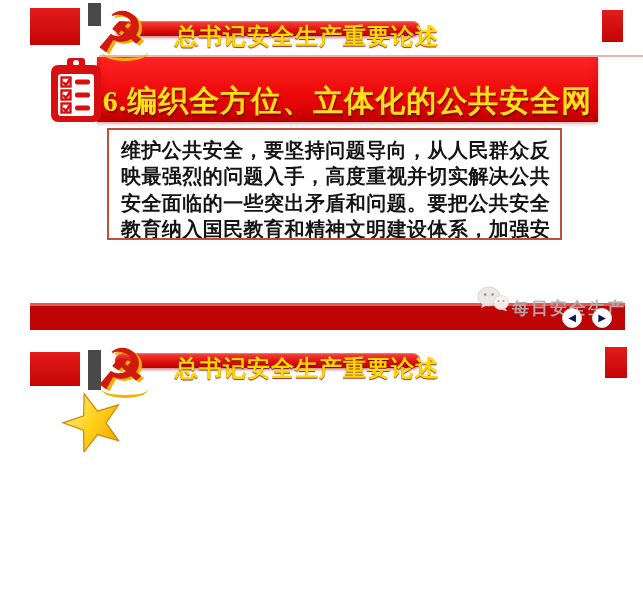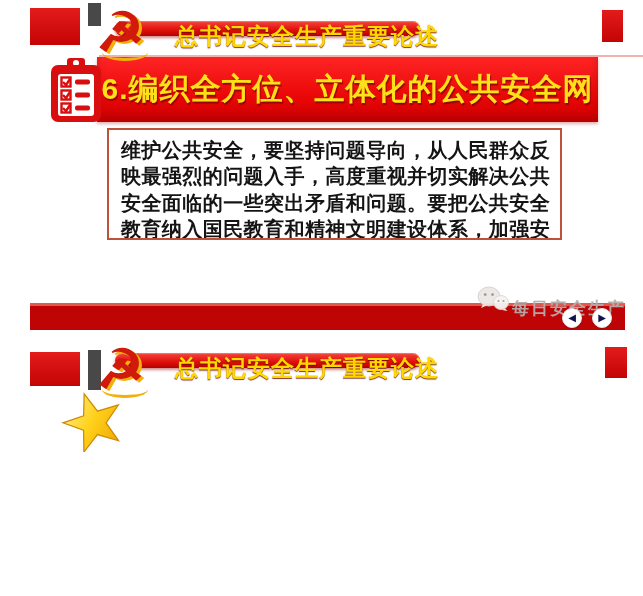--- a/index.html
+++ b/index.html
@@ -22,23 +22,24 @@
   .emblem .glyph{position:absolute;left:0;top:0;font-size:54px;line-height:58px;font-weight:bold;}
   .emblem .back{color:#f2b10a;transform:translate(3px,2px);}
   .emblem .front{color:#cf1a0c;}
   .emblem .swoosh{
     position:absolute;left:6px;bottom:0px;width:46px;height:14px;
     border-bottom:3px solid #f2b10a;border-radius:50%;
   }
   .thin-line{position:absolute;background:#f2b3ac;}
   
   .title-box{
-    position:absolute;display:flex;align-items:center;justify-content:center;
+    position:absolute;display:flex;align-items:flex-end;justify-content:center;
     background:linear-gradient(180deg,#ff2525 0%,#ea0707 60%,#d00000 100%);
     box-shadow:inset 0 -7px 9px rgba(140,0,0,.35), 0 2px 3px rgba(160,30,30,.35);
+    font-family:Liberation Serif, serif;
   }
   .title-box .title-text{
     color:#ffe11a;font-weight:bold;font-size:30px;letter-spacing:1px;
     text-shadow:1px 2px 1px rgba(110,0,0,.65);white-space:nowrap;
   }
   
   .body-box{
     position:absolute;background:#ffffff;border:2px solid #c05039;
     box-sizing:border-box;color:#141414;font-weight:bold;overflow:hidden;
   }

